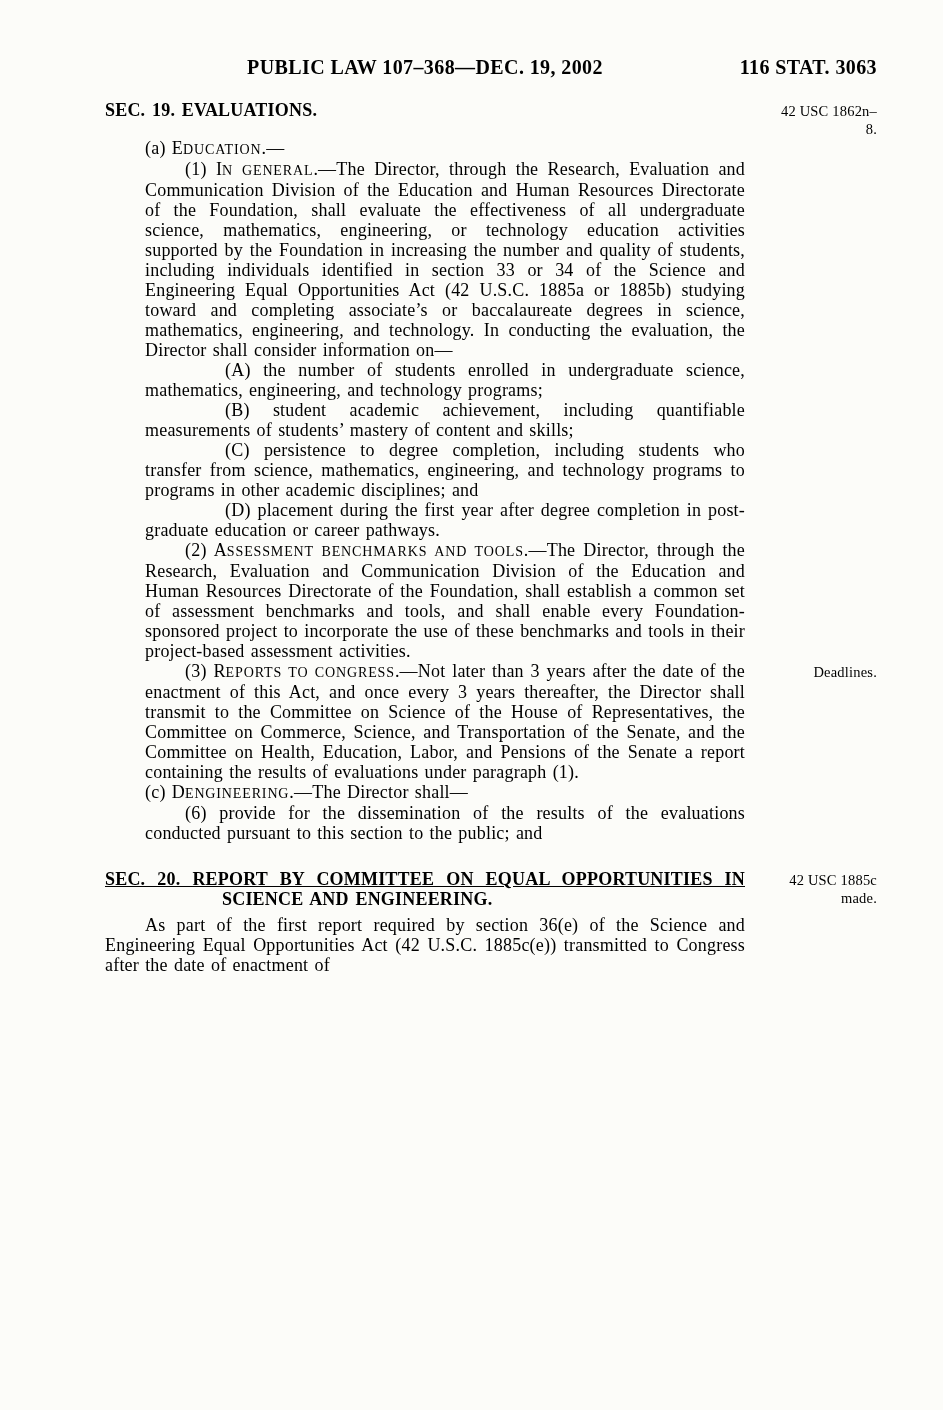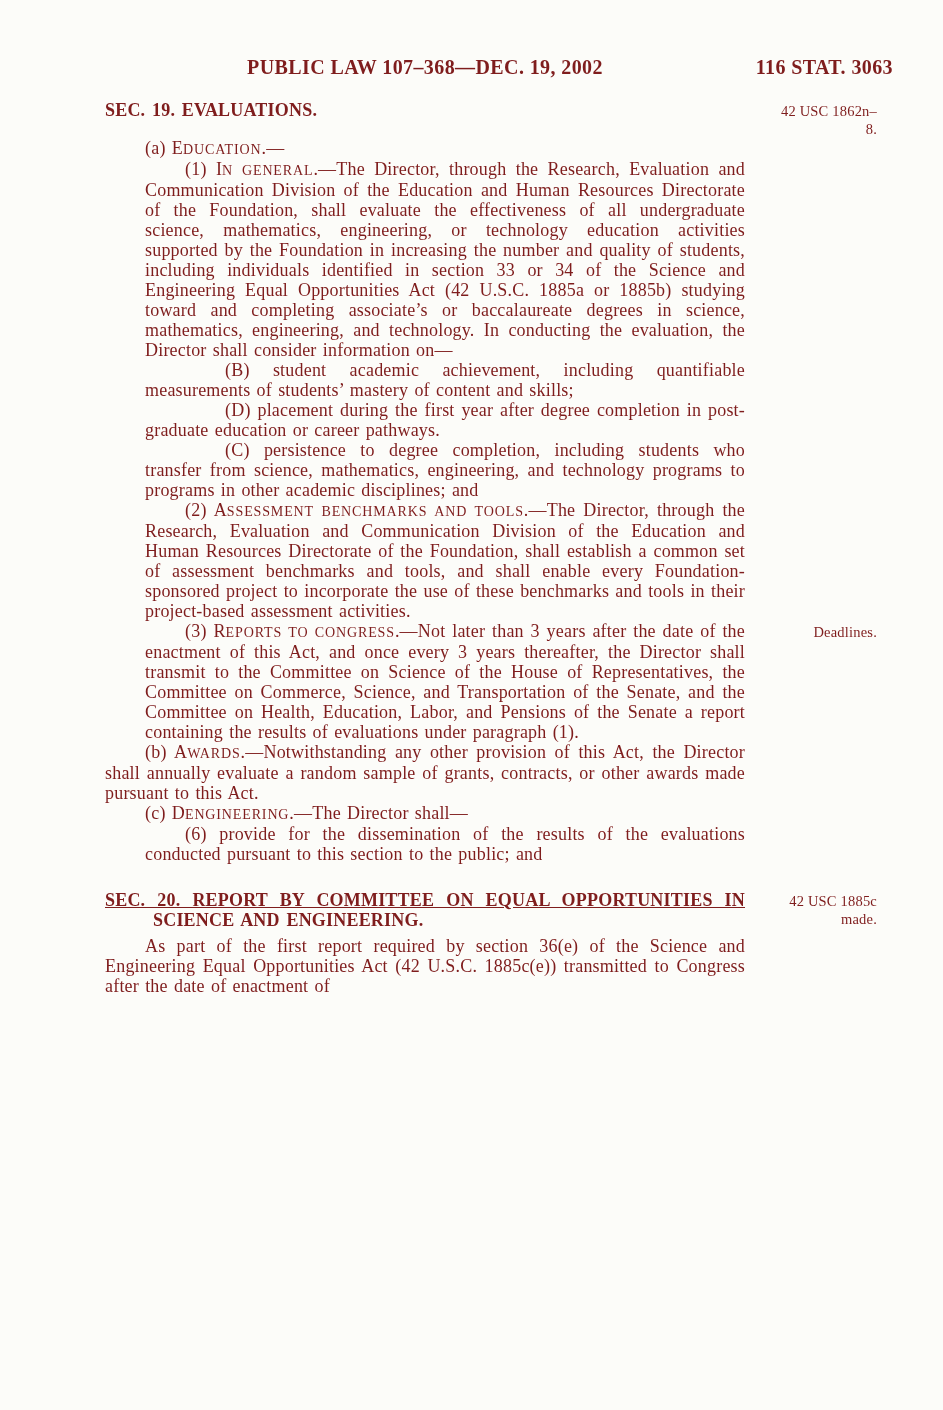--- a/index.html
+++ b/index.html
@@ -7,40 +7,40 @@
     padding: 0;
     background: #fcfcf9;
   }
   .page {
     position: relative;
     width: 943px;
     height: 1042px;
     background: #fcfcf9;
     overflow: hidden;
     font-family: "Liberation Serif", "DejaVu Serif", serif;
-    color: #7f1d1d;
+    color: #000000;
   }
   .header {
     position: relative;
     height: 26px;
     margin-top: 56px;
   }
   .law-title {
     position: absolute;
     left: 105px;
     width: 640px;
     text-align: center;
     font-weight: 700;
     font-size: 20px;
     letter-spacing: 0.4px;
     white-space: nowrap;
   }
   .stat-ref {
     position: absolute;
-    right: 50px;
+    right: 66px;
     font-weight: 700;
     font-size: 20px;
     letter-spacing: 0.4px;
     white-space: nowrap;
   }
   .body {
     margin: 18px 66px 0 105px;
   }
   .block {
     display: grid;
@@ -78,21 +78,21 @@
   .sec20-row { margin-top: 26px; }
   .sec20-line1 {
     font-weight: 700;
     text-align: justify;
     text-align-last: justify;
     word-spacing: 2px;
     text-decoration: underline;
   }
   .sec20-line2 {
     font-weight: 700;
-    margin-left: 48px;
+    margin-left: 117px;
     text-align: left;
     word-spacing: 2px;
   }
   .sec20-body-row { margin-top: 6px; }
 </style>
 </head>
 <body>
 
 <div class="page">
 
@@ -117,59 +117,59 @@
         <p class="ti40"><span>(a) E</span><span class="sc">DUCATION</span><span>.—</span></p>
       </div>
     </div>
 
     <div class="block">
       <div class="main-cell">
         <p class="ml40 ti40"><span>(1) I</span><span class="sc">N GENERAL</span><span>.—The Director, through the Research, Evaluation and Communication Division of the Education and Human Resources Directorate of the Foundation, shall evaluate the effectiveness of all undergraduate science, mathematics, engineering, or technology education activities supported by the Foundation in increasing the number and quality of students, including individuals identified in section 33 or 34 of the Science and Engineering Equal Opportunities Act (42 U.S.C. 1885a or 1885b) studying toward and completing associate’s or baccalaureate degrees in science, mathematics, engineering, and technology. In conducting the evaluation, the Director shall consider information on—</span></p>
       </div>
     </div>
 
+    <div class="block">
+      <div class="main-cell">
+        <p class="ml40 ti80">(A) the number of students enrolled in undergraduate science, mathematics, engineering, and technology programs;</p>
+      </div>
+    </div>
 
     <div class="block">
       <div class="main-cell">
         <p class="ml40 ti80">(B) student academic achievement, including quantifiable measurements of students’ mastery of content and skills;</p>
       </div>
     </div>
 
     <div class="block">
       <div class="main-cell">
+        <p class="ml40 ti80">(C) persistence to degree completion, including students who transfer from science, mathematics, engineering, and technology programs to programs in other academic disciplines; and</p>
+      </div>
+    </div>
+
+    <div class="block">
+      <div class="main-cell">
         <p class="ml40 ti80">(D) placement during the first year after degree completion in post-graduate education or career pathways.</p>
-      </div>
-    </div>
-
-    <div class="block">
-      <div class="main-cell">
-        <p class="ml40 ti80">(C) persistence to degree completion, including students who transfer from science, mathematics, engineering, and technology programs to programs in other academic disciplines; and</p>
       </div>
     </div>
 
     <div class="block">
       <div class="main-cell">
         <p class="ml40 ti40"><span>(2) A</span><span class="sc">SSESSMENT BENCHMARKS AND TOOLS</span><span>.—The Director, through the Research, Evaluation and Communication Division of the Education and Human Resources Directorate of the Foundation, shall establish a common set of assessment benchmarks and tools, and shall enable every Foundation-sponsored project to incorporate the use of these benchmarks and tools in their project-based assessment activities.</span></p>
       </div>
     </div>
 
     <div class="block">
       <div class="main-cell">
         <p class="ml40 ti40"><span>(3) R</span><span class="sc">EPORTS TO CONGRESS</span><span>.—Not later than 3 years after the date of the enactment of this Act, and once every 3 years thereafter, the Director shall transmit to the Committee on Science of the House of Representatives, the Committee on Commerce, Science, and Transportation of the Senate, and the Committee on Health, Education, Labor, and Pensions of the Senate a report containing the results of evaluations under paragraph (1).</span></p>
       </div>
       <div class="note-cell">
         <div class="note">Deadlines.</div>
       </div>
     </div>
 
-    <div class="block">
-      <div class="main-cell">
-        <p class="ti40"><span>(b) A</span><span class="sc">WARDS</span><span>.—Notwithstanding any other provision of this Act, the Director shall annually evaluate a random sample of grants, contracts, or other awards made pursuant to this Act.</span></p>
-      </div>
-    </div>
 
     <div class="block">
       <div class="main-cell">
         <p class="ti40"><span>(c) D</span><span class="sc">ENGINEERING</span><span>.—The Director shall—</span></p>
       </div>
     </div>
 
     <div class="block">
       <div class="main-cell">
         <p class="ml40 ti40">(6) provide for the dissemination of the results of the evaluations conducted pursuant to this section to the public; and</p>

